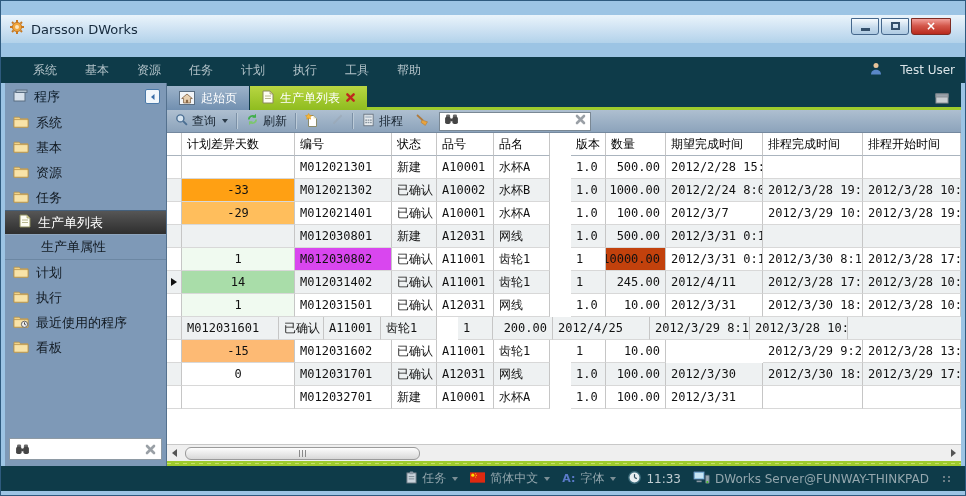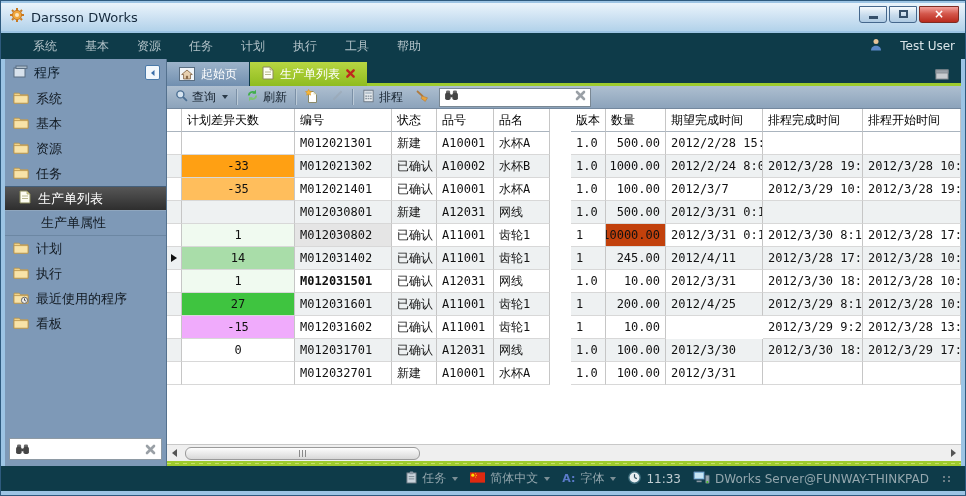--- a/index.html
+++ b/index.html
@@ -1,20 +1,20 @@
 <!DOCTYPE html>
 <html><head>
 <meta charset="utf-8">
 <style>
   * { margin:0; padding:0; box-sizing:border-box; }
   html,body { width:966px; height:496px; font-family:"DejaVu Sans","Liberation Sans",sans-serif; }
   .window{ width:966px; height:496px; border:1px solid #2E5A7E; background:#9CC4E4;
            padding:0 4px 4px 4px; display:flex; flex-direction:column; overflow:hidden; }
   
-  .titlebar{ height:28px; margin:2px -4px; padding:0 6px 0 8px; display:flex; align-items:center;
+  .titlebar{ height:28px; margin:14px -4px; padding:0 14px 0 8px; display:flex; align-items:center;
              background:linear-gradient(#EAF4FB,#C9DFF1 60%,#B2D2EA); }
   .titlebar .title{ font-size:13px; color:#15293C; margin-left:6px; flex:1; }
   .winbtns{ display:flex; gap:2px; align-items:flex-start; margin-top:-6px; }
   .winbtn{ width:28px; height:17px; border:1px solid #45678C; border-radius:0 0 3px 3px;
            background:linear-gradient(#F6FAFD,#C7DBEC 55%,#AFCBE3); display:flex; align-items:center;
            justify-content:center; cursor:pointer; }
   .winbtn.close{ width:40px; background:linear-gradient(#F2A09A,#D4584C 45%,#B92A1D); border-color:#7E2C23;
                  color:#fff; font-weight:bold; font-size:12px; }
   .glyph-min{ width:9px; height:3px; background:#35506B; margin-top:6px; }
   .glyph-max{ width:9px; height:8px; border:2px solid #35506B; }
@@ -446,21 +446,21 @@
               <div class="cell c5" style="background: rgb(238, 241, 242);">水杯B</div>
               <div class="cell c6" style="background: rgb(238, 241, 242);">1.0</div>
               <div class="cell c7" style="background: rgb(238, 241, 242);">1000.00</div>
               <div class="cell c8" style="background: rgb(238, 241, 242);">2012/2/24 8:00</div>
               <div class="cell c9" style="background: rgb(238, 241, 242);">2012/3/28 19:10</div>
               <div class="cell c10" style="background: rgb(238, 241, 242);">2012/3/28 10:52</div>
               <div class="cell c11" style="background: rgb(238, 241, 242);"></div>
             </div>
             <div class="trow">
               <div class="cell c0" style="background: rgb(255, 255, 255);"></div>
-              <div class="cell c1" style="background: rgb(255, 190, 92);">-35</div>
+              <div class="cell c1" style="background: rgb(255, 190, 92);">-29</div>
               <div class="cell c2" style="background: rgb(255, 255, 255);">M012021401</div>
               <div class="cell c3" style="background: rgb(255, 255, 255);">已确认</div>
               <div class="cell c4" style="background: rgb(255, 255, 255);">A10001</div>
               <div class="cell c5" style="background: rgb(255, 255, 255);">水杯A</div>
               <div class="cell c6" style="background: rgb(255, 255, 255);">1.0</div>
               <div class="cell c7" style="background: rgb(255, 255, 255);">100.00</div>
               <div class="cell c8" style="background: rgb(255, 255, 255);">2012/3/7</div>
               <div class="cell c9" style="background: rgb(255, 255, 255);">2012/3/29 10:20</div>
               <div class="cell c10" style="background: rgb(255, 255, 255);">2012/3/28 19:10</div>
               <div class="cell c11" style="background: rgb(255, 255, 255);"></div>
@@ -475,21 +475,21 @@
               <div class="cell c6" style="background: rgb(238, 241, 242);">1.0</div>
               <div class="cell c7" style="background: rgb(238, 241, 242);">500.00</div>
               <div class="cell c8" style="background: rgb(238, 241, 242);">2012/3/31 0:10</div>
               <div class="cell c9" style="background: rgb(238, 241, 242);"></div>
               <div class="cell c10" style="background: rgb(238, 241, 242);"></div>
               <div class="cell c11" style="background: rgb(160, 160, 160);">#</div>
             </div>
             <div class="trow">
               <div class="cell c0" style="background: rgb(255, 255, 255);"></div>
               <div class="cell c1" style="background: rgb(240, 250, 240);">1</div>
-              <div class="cell c2" style="background: #e5e5e5;">M012030802</div>
+              <div class="cell c2" style="background: #d946ef;">M012030802</div>
               <div class="cell c3" style="background: rgb(255, 255, 255);">已确认</div>
               <div class="cell c4" style="background: rgb(255, 255, 255);">A11001</div>
               <div class="cell c5" style="background: rgb(255, 255, 255);">齿轮1</div>
               <div class="cell c6" style="background: rgb(255, 255, 255);">1</div>
               <div class="cell c7" style="background: #c2410c;">10000.00</div>
               <div class="cell c8" style="background: rgb(255, 255, 255);">2012/3/31 0:17</div>
               <div class="cell c9" style="background: rgb(255, 255, 255);">2012/3/30 8:15</div>
               <div class="cell c10" style="background: rgb(255, 255, 255);">2012/3/28 17:13</div>
               <div class="cell c11" style="background: rgb(255, 255, 255);"></div>
             </div>
@@ -505,48 +505,47 @@
               <div class="cell c6" style="background: rgb(238, 241, 242);">1</div>
               <div class="cell c7" style="background: rgb(238, 241, 242);">245.00</div>
               <div class="cell c8" style="background: rgb(238, 241, 242);">2012/4/11</div>
               <div class="cell c9" style="background: rgb(238, 241, 242);">2012/3/28 17:13</div>
               <div class="cell c10" style="background: rgb(238, 241, 242);">2012/3/28 10:52</div>
               <div class="cell c11" style="background: rgb(238, 241, 242);"></div>
             </div>
             <div class="trow">
               <div class="cell c0" style="background: rgb(255, 255, 255);"></div>
               <div class="cell c1" style="background: rgb(240, 250, 240);">1</div>
-              <div class="cell c2" style="background: rgb(255, 255, 255); font-weight: bold;">M012031501</div>
+              <div class="cell c2" style="background: rgb(255, 255, 255);">M012031501</div>
               <div class="cell c3" style="background: rgb(255, 255, 255);">已确认</div>
               <div class="cell c4" style="background: rgb(255, 255, 255);">A12031</div>
               <div class="cell c5" style="background: rgb(255, 255, 255);">网线</div>
               <div class="cell c6" style="background: rgb(255, 255, 255);">1.0</div>
               <div class="cell c7" style="background: rgb(255, 255, 255);">10.00</div>
               <div class="cell c8" style="background: rgb(255, 255, 255);">2012/3/31</div>
               <div class="cell c9" style="background: rgb(255, 255, 255);">2012/3/30 18:00</div>
               <div class="cell c10" style="background: rgb(255, 255, 255);">2012/3/28 10:52</div>
               <div class="cell c11" style="background: rgb(255, 255, 255);"></div>
             </div>
             <div class="trow">
               <div class="cell c0" style="background: rgb(238, 241, 242);"></div>
-              <div class="cell c1" style="background: rgb(63, 196, 64);">27</div>
               <div class="cell c2" style="background: rgb(238, 241, 242);">M012031601</div>
               <div class="cell c3" style="background: rgb(238, 241, 242);">已确认</div>
               <div class="cell c4" style="background: rgb(238, 241, 242);">A11001</div>
               <div class="cell c5" style="background: rgb(238, 241, 242);">齿轮1</div>
               <div class="cell c6" style="background: rgb(238, 241, 242);">1</div>
               <div class="cell c7" style="background: rgb(238, 241, 242);">200.00</div>
               <div class="cell c8" style="background: rgb(238, 241, 242);">2012/4/25</div>
               <div class="cell c9" style="background: rgb(238, 241, 242);">2012/3/29 8:15</div>
               <div class="cell c10" style="background: rgb(238, 241, 242);">2012/3/28 10:52</div>
               <div class="cell c11" style="background: rgb(238, 241, 242);"></div>
             </div>
             <div class="trow">
               <div class="cell c0" style="background: rgb(255, 255, 255);"></div>
-              <div class="cell c1" style="background: #f0abfc;">-15</div>
+              <div class="cell c1" style="background: #fdba74;">-15</div>
               <div class="cell c2" style="background: rgb(255, 255, 255);">M012031602</div>
               <div class="cell c3" style="background: rgb(255, 255, 255);">已确认</div>
               <div class="cell c4" style="background: rgb(255, 255, 255);">A11001</div>
               <div class="cell c5" style="background: rgb(255, 255, 255);">齿轮1</div>
               <div class="cell c6" style="background: rgb(255, 255, 255);">1</div>
               <div class="cell c7" style="background: rgb(255, 255, 255);">10.00</div>
               <div class="cell c8" style="background: rgb(255, 255, 255); margin-top: 27px;">2012/3/14</div>
               <div class="cell c9" style="background: rgb(255, 255, 255);">2012/3/29 9:20</div>
               <div class="cell c10" style="background: rgb(255, 255, 255);">2012/3/28 13:40</div>
               <div class="cell c11" style="background: rgb(255, 255, 255);"></div>

